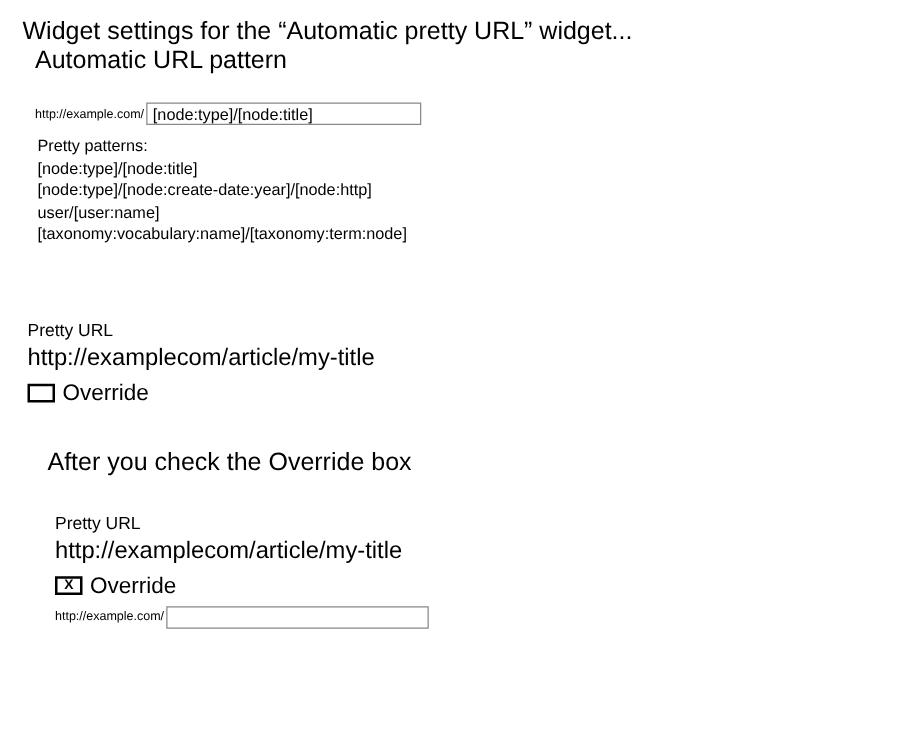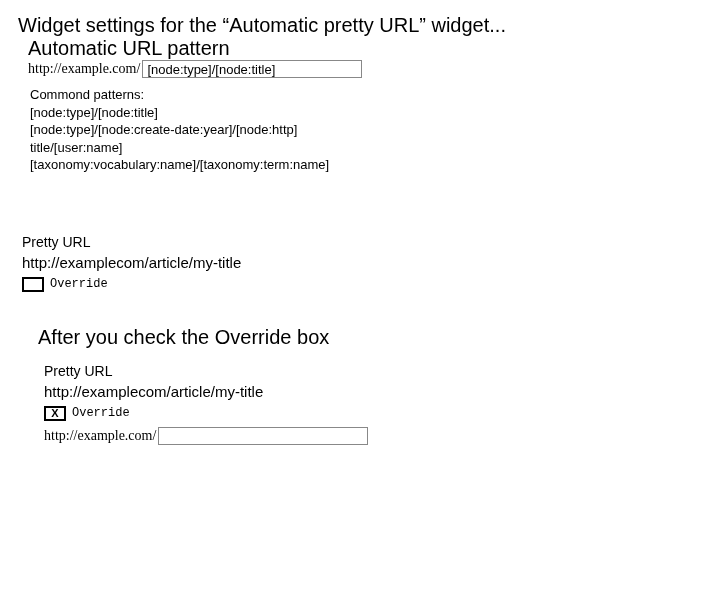--- a/index.html
+++ b/index.html
@@ -5,85 +5,85 @@
   * { box-sizing: border-box; }
   body {
     font-family: Arial, Helvetica, sans-serif;
     margin: 0;
     padding: 14px 18px;
     width: 718px;
     color: #000;
     background: #fff;
   }
   .h1 { font-size: 20px; }
-  .h2 { font-size: 20px; margin-bottom: 0; }
+  .h2 { font-size: 20px; margin-bottom: 22px; }
   .h3 { font-size: 14px; margin-bottom: 4px; }
   .section-settings { padding-left: 10px; margin-bottom: 60px; }
   .prefix-row { display: flex; align-items: center; margin-bottom: 8px; }
-  .prefix-label { font-size: 14px; margin-right: 2px; font-family: Liberation Serif, serif; }
+  .prefix-label { font-size: 10px; margin-right: 2px; }
   .text-input {
     font-family: inherit;
     font-size: 13px;
     padding: 1px 4px;
     border: 1px solid #888;
     width: 220px;
     height: 18px;
     background: #fff;
   }
   .text-input.empty { width: 210px; }
   .hints { font-size: 13px; line-height: 1.35; padding-left: 2px; }
   .hints div { margin: 0; }
   .section-field { margin-bottom: 34px; }
   .field-block { padding-left: 4px; }
-  .value-line { font-size: 15px; margin-bottom: 6px; }
+  .value-line { font-size: 19px; margin-bottom: 6px; }
   .override-row { display: flex; align-items: center; gap: 6px; margin-bottom: 6px; }
   .checkbox {
     width: 22px; height: 15px;
     border: 2px solid #000;
     display: flex; align-items: center; justify-content: center;
     font-size: 11px; font-weight: bold;
     line-height: 1;
   }
-  .override-label { font-size: 12px; font-family: Liberation Mono, monospace; }
+  .override-label { font-size: 18px; }
   .section-after { padding-left: 20px; }
   .section-after-inner { padding-left: 6px; }
 </style>
 </head>
 <body>
 
 <div class="h1">Widget settings for the “Automatic pretty URL” widget...</div>
 
 <div class="section-settings">
   <div class="h2">Automatic URL pattern</div>
   <div class="prefix-row">
     <span class="prefix-label">http://example.com/</span>
     <input type="text" class="text-input" value="[node:type]/[node:title]" style="">
   </div>
   <div class="hints">
-    <div>Commond patterns:</div>
+    <div>Pretty patterns:</div>
     <div>[node:type]/[node:title]</div>
     <div>[node:type]/[node:create-date:year]/[node:http]</div>
-    <div>title/[user:name]</div>
-    <div>[taxonomy:vocabulary:name]/[taxonomy:term:name]</div>
+    <div>user/[user:name]</div>
+    <div>[taxonomy:vocabulary:name]/[taxonomy:term:node]</div>
   </div>
 </div>
 
 <div class="section-field">
   <div class="field-block">
     <div class="h3">Pretty URL</div>
     <div class="value-line">http://examplecom/article/my-title</div>
     <div class="override-row">
       <span class="checkbox"></span>
       <span class="override-label">Override</span>
     </div>
   </div>
 </div>
 
 <div class="section-after">
-  <div class="h1" style="margin-bottom:14px;">After you check the Override box</div>
+  <div class="h1" style="margin-bottom:28px;">After you check the Override box</div>
   <div class="section-after-inner">
     <div class="h3">Pretty URL</div>
     <div class="value-line">http://examplecom/article/my-title</div>
     <div class="override-row">
       <span class="checkbox">X</span>
       <span class="override-label">Override</span>
     </div>
     <div class="prefix-row">
       <span class="prefix-label">http://example.com/</span>
       <input type="text" class="text-input empty" value="" style="">

